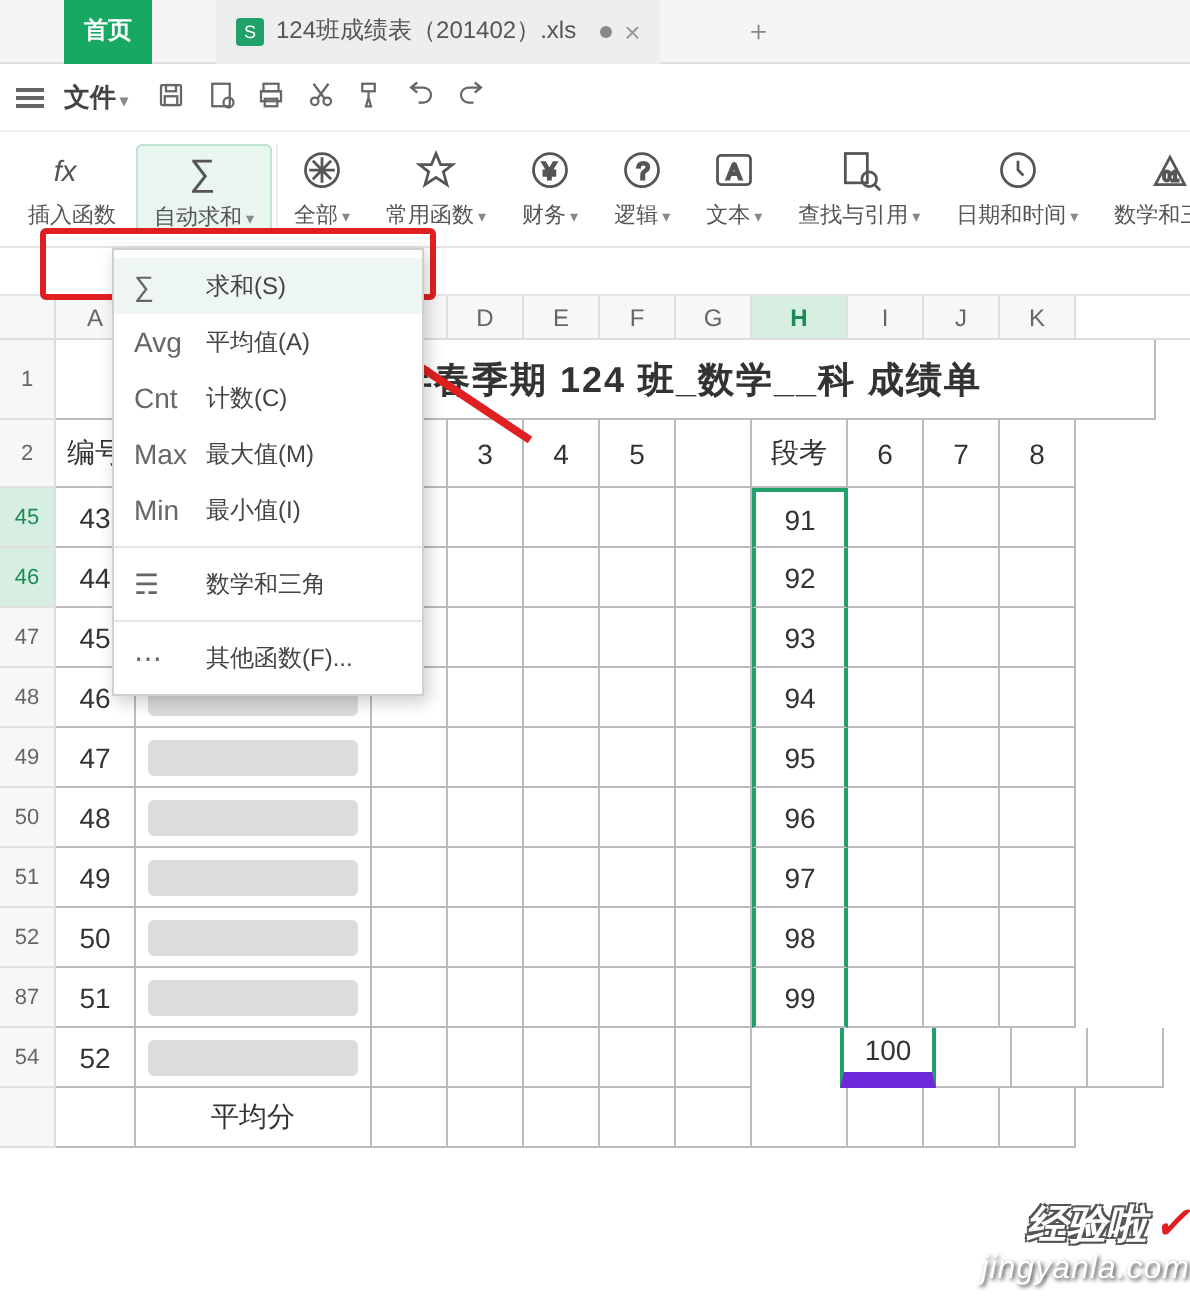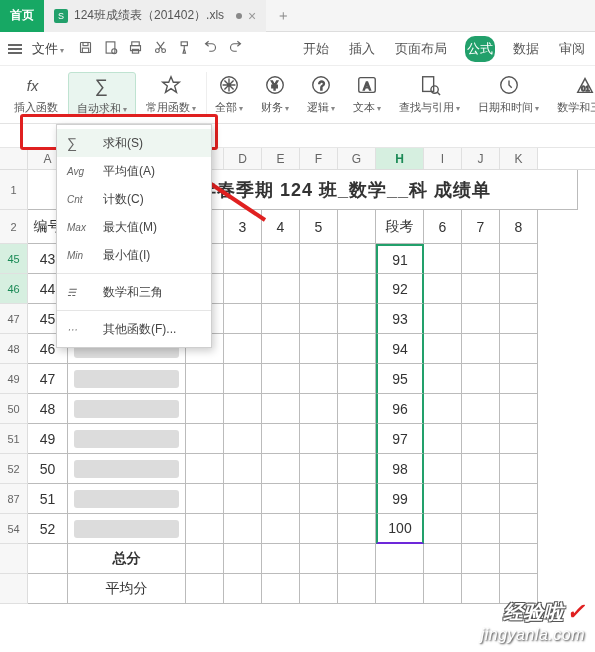--- a/index.html
+++ b/index.html
@@ -1,29 +1,29 @@
 <!DOCTYPE html>
 <html><head>
 <meta charset="utf-8">
 <style>
   * { box-sizing: border-box; margin: 0; padding: 0; font-family: "Microsoft YaHei", sans-serif; }
   body { width: 595px; height: 652px; overflow: hidden; background: #fff; font-size: 12px; color: #333; position: relative; }
 
   
   .tabbar { display: flex; align-items: center; height: 32px; background: #f5f5f5; border-bottom: 1px solid #ddd; }
-  .tab { display: flex; align-items: center; height: 32px; padding: 0 10px; gap: 6px; }
+  .tab { display: flex; align-items: center; height: 32px; padding: 0 10px; gap: 6px; margin-left: 32px; }
   .tab.home { background: #17a864; color: #fff; font-weight: bold; }
   .tab.doc { background: #eeeeee; color: #555; }
   .doc-icon { width: 14px; height: 14px; background: #22a06b; border-radius: 2px; color: #fff; font-size: 9px; line-height: 14px; text-align: center; }
   .tab-close { color: #999; font-size: 14px; line-height: 1; }
   .tab-dirty { width: 6px; height: 6px; border-radius: 50%; background: #888; margin-left: 6px; }
   .tab.add { color: #888; font-size: 14px; }
 
   
-  .menubar { display: flex; align-items: center; height: 34px; padding: 0 8px; gap: 6px; border-bottom: 1px solid #eee; }
+  .menubar { display: flex; align-items: center; height: 34px; padding: 0 8px; gap: 6px; border-bottom: 1px solid #eee; font-weight: bold; }
   .hamburger { display: flex; flex-direction: column; gap: 2px; cursor: pointer; }
   .hamburger span { width: 14px; height: 2px; background: #666; }
   .menulabel { margin-left: 4px; font-size: 13px; color: #444; }
   .menulabel .chev { font-size: 8px; color: #888; margin-left: 2px; }
   .qa-icons { display: flex; align-items: center; gap: 10px; margin-left: 8px; color: #666; }
   .qa-icons svg { width: 15px; height: 15px; }
   .spacer { flex: 1; }
   .main-menu { display: flex; gap: 16px; align-items: center; font-size: 13px; color: #555; }
   .main-menu .item { padding: 4px 2px; }
   .pill { background: #22a06b; color: #fff; padding: 2px 10px; border-radius: 10px; }
@@ -62,33 +62,33 @@
   .row.big { height: 40px; }
   .rowhdr { width: 28px; border-right: 1px solid #ddd; border-bottom: 1px solid #e0e0e0; background: #f7f7f7; text-align: center; line-height: 30px; font-size: 11px; color: #666; }
   .row.big .rowhdr { line-height: 40px; }
   .rowhdr.sel { background: #d6efe0; color: #1b8a56; }
   .cell { flex: none; border-right: 1px solid #bbb; border-bottom: 1px solid #bbb; text-align: center; display: flex; align-items: center; justify-content: center; font-size: 14px; }
   .row.big .cell { font-size: 17px; font-weight: bold; }
   .cell.th { font-weight: normal; background: #fff; }
   .title-cell { width: 510px; font-weight: bold; font-size: 18px; display: flex; align-items: center; justify-content: center; letter-spacing: 1px; }
   .hcol.hsel { border-left: 2px solid #22a06b; border-right: 2px solid #22a06b; }
   .hcol.hsel-top { border-top: 2px solid #22a06b; }
-  .hcol.hsel-bot { border-bottom: 2px solid #6d28d9; }
+  .hcol.hsel-bot { border-bottom: 8px solid #6d28d9; margin-left: 44px; }
   .blur-content { width: 90%; height: 18px; background: #dcdcdc; border-radius: 3px; }
 
   
   .dropdown { position: absolute; left: 56px; top: 124px; width: 156px; background: #fff; border: 1px solid #cfcfcf; box-shadow: 2px 3px 8px rgba(0,0,0,0.2); z-index: 60; padding: 4px 0; font-size: 12px; color: #444; }
   .dd-item { display: flex; align-items: center; height: 28px; padding: 0 10px; gap: 10px; }
   .dd-item:hover, .dd-item.hover { background: #eef6f1; }
-  .dd-icon { width: 26px; font-size: 10px; color: #666; text-align: left; font-style: italic; }
+  .dd-icon { width: 26px; font-size: 14px; color: #666; text-align: left; }
   .dd-icon.sigma { font-style: normal; font-size: 14px; }
   .dd-sep { height: 1px; background: #e5e5e5; margin: 4px 0; }
 
   
-  .watermark { position: absolute; right: 10px; bottom: 8px; text-align: right; font-style: italic; z-index: 80; pointer-events: none; }
+  .watermark { position: absolute; right: 0; bottom: 8px; text-align: right; font-style: italic; z-index: 80; pointer-events: none; }
   .wm-big { font-size: 20px; font-weight: bold; color: #fff; text-shadow: 1px 1px 0 #555, -1px -1px 0 #555, 1px -1px 0 #555, -1px 1px 0 #555; }
   .wm-check { color: #e02020; font-size: 22px; font-weight: bold; text-shadow: 1px 1px 0 #fff; }
   .wm-small { font-size: 16px; color: #fff; text-shadow: 1px 1px 2px #333; letter-spacing: 0.5px; }
 </style>
 </head>
 <body>
 
 <div class="tabbar">
   <div class="tab home">
       <span>首页</span>
@@ -134,63 +134,55 @@
           <path d="M10 9v5l-2 7h4l-2-7"></path>
         </svg></span>
     <span><svg viewBox="0 0 24 24" fill="none" stroke="currentColor" stroke-width="1.8">
           <path d="M9 10L4 6l5-4M4 6h10a6 6 0 0 1 0 12h-4"></path>
         </svg></span>
     <span><svg viewBox="0 0 24 24" fill="none" stroke="currentColor" stroke-width="1.8">
           <path d="M15 10l5-4-5-4M20 6H10a6 6 0 0 0 0 12h4"></path>
         </svg></span>
   </div>
   <div class="spacer"></div>
-  <div class="main-menu">
-    <span class="item">开始</span>
-    <span class="item">插入</span>
-    <span class="item">页面布局</span>
-    <span class="item pill">公式</span>
-    <span class="item">数据</span>
-    <span class="item">审阅</span>
-  </div>
 </div>
 
 <div class="ribbon">
   <div class="ribbon-group">
     <div class="ribbon-icon">
         <svg viewBox="0 0 24 24">
           <text x="2" y="18" font-size="16" font-style="italic" fill="#555">fx</text>
         </svg>
       </div>
     <div class="ribbon-label">插入函数</div>
   </div>
   <div class="ribbon-group active">
     <div class="ribbon-icon">
         <svg viewBox="0 0 24 24">
           <text x="4" y="19" font-size="20" fill="#555">∑</text>
         </svg>
       </div>
     <div class="ribbon-label"><span>自动求和</span><span class="chev">▾</span></div>
   </div>
-  <div class="ribbon-group">
-    <div class="ribbon-icon">
-        <svg viewBox="0 0 24 24" fill="none" stroke="#555" stroke-width="1.5">
-          <path d="M12 3l2.5 6H21l-5 4 2 7-6-4-6 4 2-7-5-4h6.5z"></path>
-        </svg>
-      </div>
-    <div class="ribbon-label"><span>常用函数</span><span class="chev">▾</span></div>
-  </div>
   <div class="ribbon-group sep">
     <div class="ribbon-icon">
         <svg viewBox="0 0 24 24" fill="none" stroke="#555" stroke-width="1.5">
           <circle cx="12" cy="12" r="9"></circle>
           <path d="M12 5v14M5 12h14M7 7l10 10M17 7L7 17"></path>
         </svg>
       </div>
     <div class="ribbon-label"><span>全部</span><span class="chev">▾</span></div>
+  </div>
+  <div class="ribbon-group">
+    <div class="ribbon-icon">
+        <svg viewBox="0 0 24 24" fill="none" stroke="#555" stroke-width="1.5">
+          <path d="M12 3l2.5 6H21l-5 4 2 7-6-4-6 4 2-7-5-4h6.5z"></path>
+        </svg>
+      </div>
+    <div class="ribbon-label"><span>常用函数</span><span class="chev">▾</span></div>
   </div>
   <div class="ribbon-group">
     <div class="ribbon-icon">
         <svg viewBox="0 0 24 24" fill="none" stroke="#555" stroke-width="1.5">
           <circle cx="12" cy="12" r="9"></circle>
           <text x="8" y="17" font-size="13" fill="#555">¥</text>
         </svg>
       </div>
     <div class="ribbon-label"><span>财务</span><span class="chev">▾</span></div>
   </div>
@@ -489,34 +481,20 @@
         <div class="cell wH hcol hsel hsel-bot">100</div>
         <div class="cell wI"></div>
         <div class="cell wJ"></div>
         <div class="cell wK"></div>
       </div>
     </div>
 
   <div class="row">
     <div class="rowhdr"></div>
     <div class="cell wA"></div>
-    <div class="cell wB" style="font-weight:bold">总分</div>
-    <div class="cell wC"></div>
-    <div class="cell wD"></div>
-    <div class="cell wE"></div>
-    <div class="cell wF"></div>
-    <div class="cell wG"></div>
-    <div class="cell wH"></div>
-    <div class="cell wI"></div>
-    <div class="cell wJ"></div>
-    <div class="cell wK"></div>
-  </div>
-  <div class="row">
-    <div class="rowhdr"></div>
-    <div class="cell wA"></div>
     <div class="cell wB" style="font-weight:normal">平均分</div>
     <div class="cell wC"></div>
     <div class="cell wD"></div>
     <div class="cell wE"></div>
     <div class="cell wF"></div>
     <div class="cell wG"></div>
     <div class="cell wH"></div>
     <div class="cell wI"></div>
     <div class="cell wJ"></div>
     <div class="cell wK"></div>

